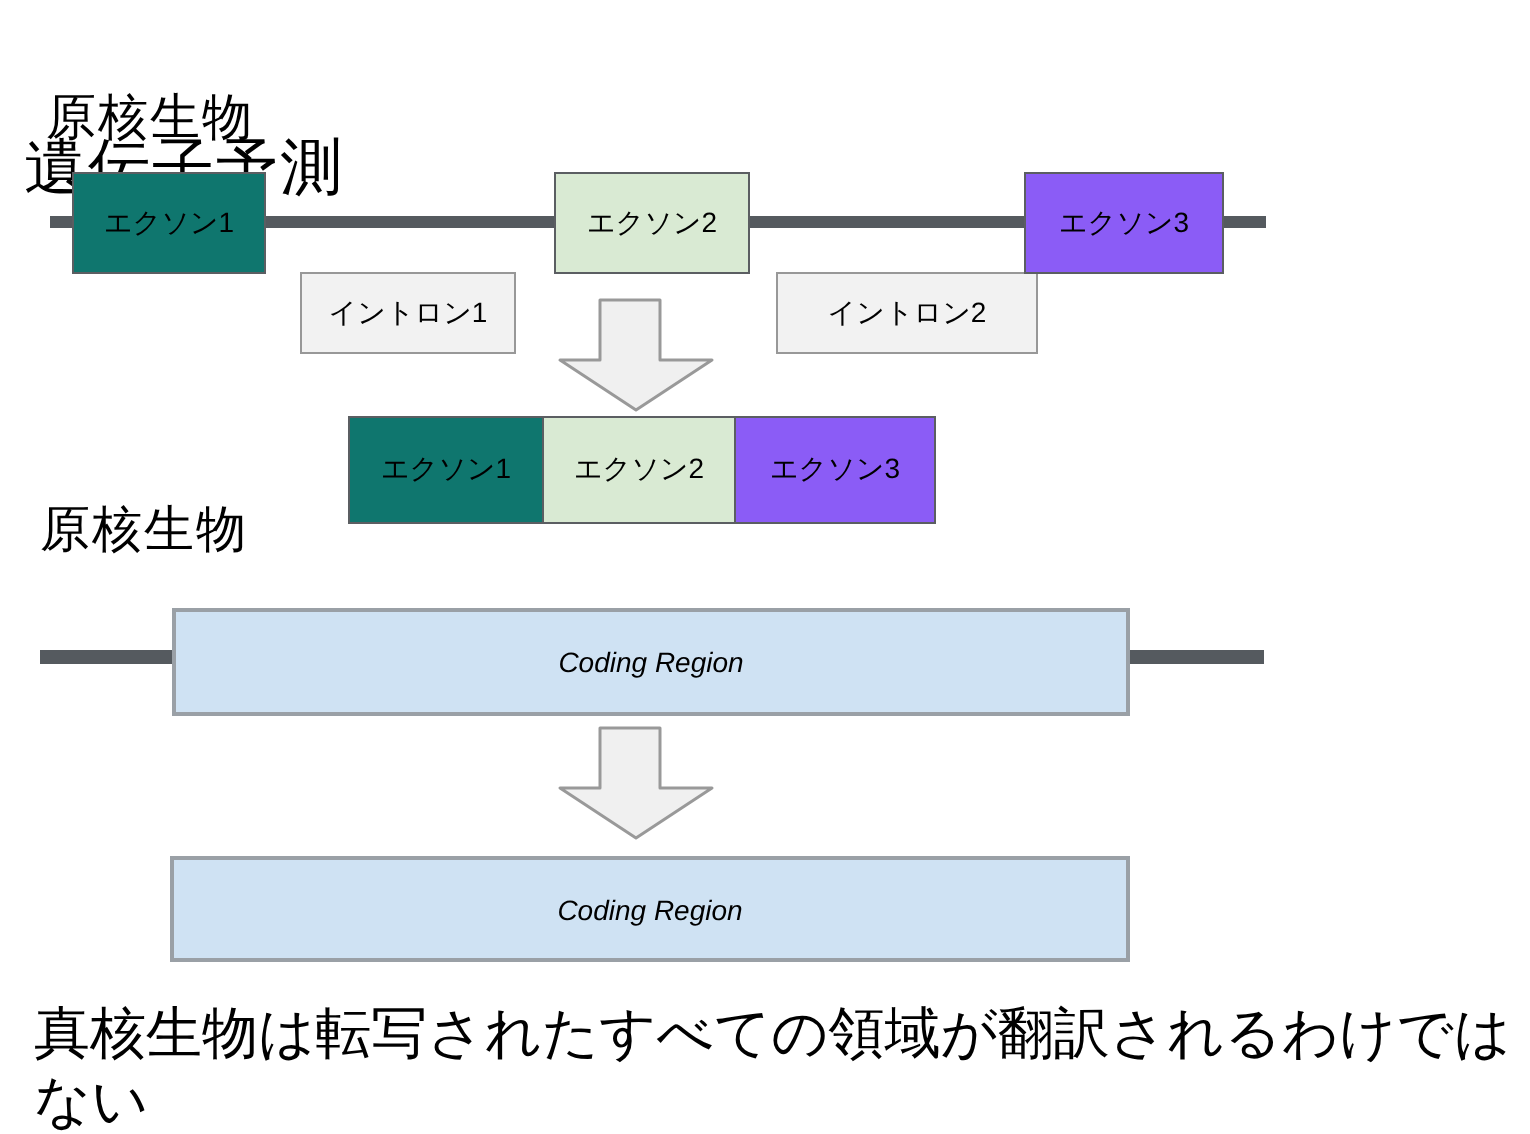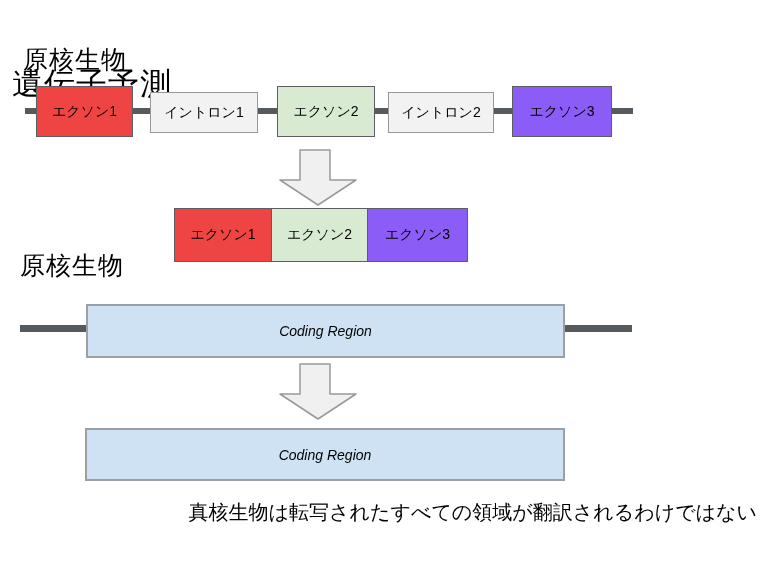--- a/index.html
+++ b/index.html
@@ -3,29 +3,29 @@
 <meta charset="utf-8">
 <style>
   html,body{margin:0;padding:0;background:#fff;}
   body{
     width:765px;height:567px;position:relative;overflow:hidden;
     font-family:"Liberation Sans", sans-serif;color:#000;
   }
   .abs{position:absolute;}
   .title{font-size:31px;line-height:1.15;letter-spacing:1px;}
   .section-heading{font-size:25px;line-height:1.1;letter-spacing:1px;}
-  .caption{font-size:20px;line-height:1.2;text-align:right;}
+  .caption{font-size:28px;line-height:1.2;}
   .dna-line{background:#555a5f;}
   .seg{
     display:flex;align-items:center;justify-content:center;
     font-size:14px;box-sizing:border-box;text-align:center;
   }
   .exon-border{border:1.5px solid #5b5e62;}
-  .intron-border{border:1.5px solid #989898;}
-  .blue{background:#ef4444;}
+  .intron-border{border:1.5px solid #989898;margin-top:44px;}
+  .blue{background:#0f766e;}
   .green{background:#d9ead3;text-align:right;}
   .pink{background:#8b5cf6;}
   .gray{background:#f2f2f2;}
   .mrna-strip{display:flex;box-sizing:border-box;border:1.5px solid #5b5e62;}
   .mrna-strip .seg{border:none;height:100%;}
   .mrna-strip .seg + .seg{border-left:1.5px solid #5b5e62;}
   .coding-box{
     background:#cfe2f3;border:2px solid #9aa0a6;box-sizing:border-box;
     display:flex;align-items:center;justify-content:center;font-size:14px;font-style:italic;
   }
@@ -36,21 +36,21 @@
 
 <div class="abs title" style="left:12px;top:22px;margin-top:44px;">遺伝子予測</div>
 
 <div class="abs section-heading" style="left:23px;top:46px;">原核生物</div>
 
 <div class="abs dna-line" style="left:25px;top:108px;width:608px;height:6px;"></div>
 
 <div class="abs seg exon-border blue" style="left:36px;top:86px;width:97px;height:51px;">エクソン1</div>
 <div class="abs seg intron-border gray" style="left:150px;top:92px;width:108px;height:41px;">イントロン1</div>
 <div class="abs seg exon-border green" style="left:277px;top:86px;width:98px;height:51px;">エクソン2</div>
-<div class="abs seg intron-border gray" style="left:388px;top:92px;width:106px;height:41px;">イントロン2</div>
+<div class="abs seg intron-border gray" style="left:388px;top:92px;width:131px;height:41px;">イントロン2</div>
 <div class="abs seg exon-border pink" style="left:512px;top:86px;width:100px;height:51px;">エクソン3</div>
 
 <svg class="abs arrow-svg" style="left:278px;top:149px;" width="80" height="58" viewBox="0 0 80 58">
   <polygon points="22,1 52,1 52,31 78,31 40,56 2,31 22,31" fill="#f0f0f0" stroke="#999999" stroke-width="1.5" stroke-linejoin="round"></polygon>
 </svg>
 
 <div class="abs mrna-strip" style="left:174px;top:208px;width:294px;height:54px;">
   <div class="seg blue" style="width:96px;">エクソン1</div>
   <div class="seg green" style="width:96px;">エクソン2</div>
   <div class="seg pink" style="width:102px;flex:1;">エクソン3</div>

